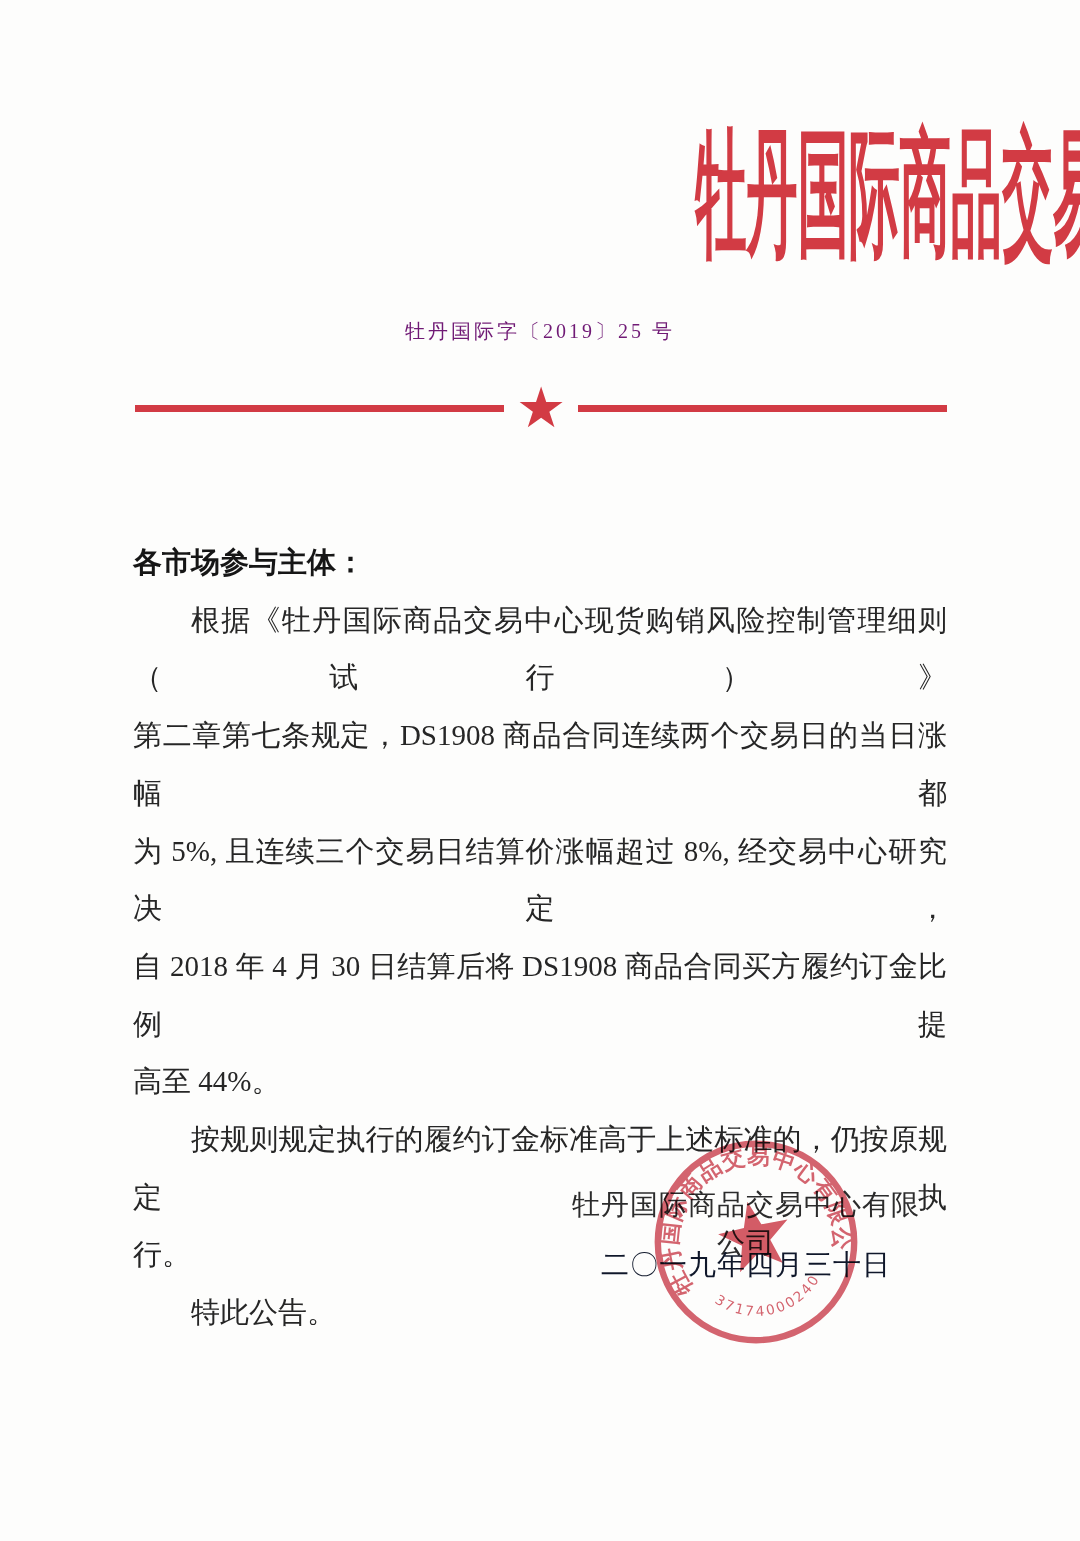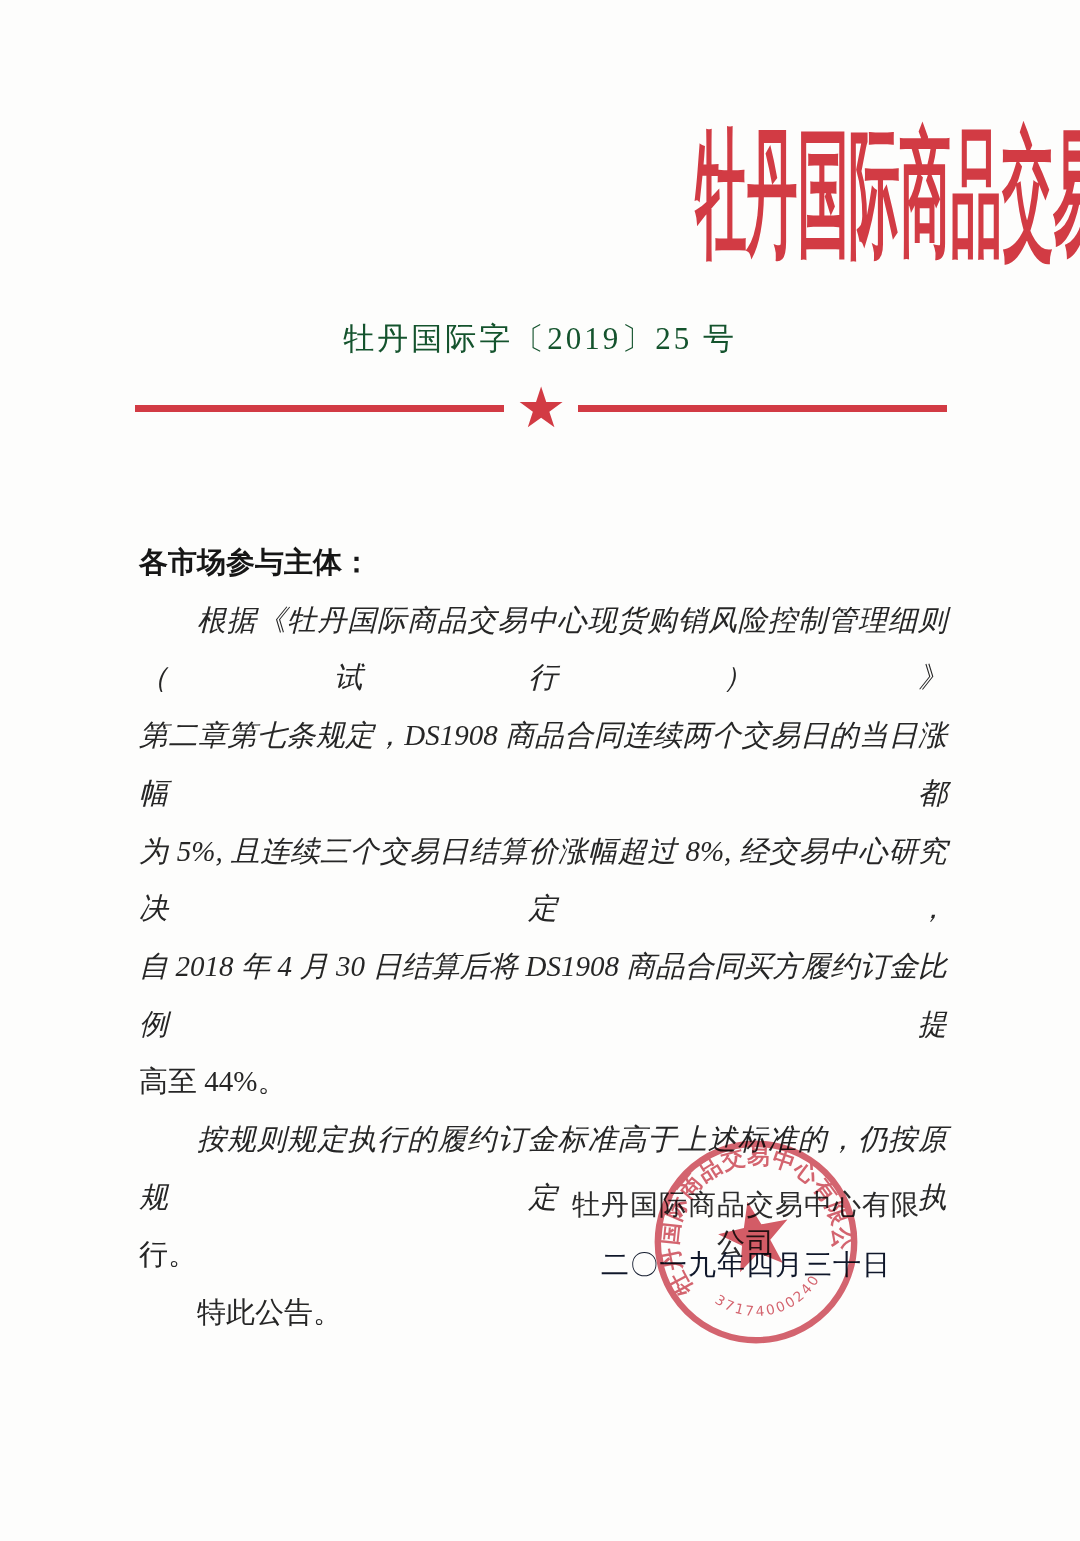--- a/index.html
+++ b/index.html
@@ -34,23 +34,23 @@
     color:var(--red);
     white-space:nowrap;
     transform:scaleX(0.37);
     transform-origin:center center;
     letter-spacing:0;
   }
   
   .doc-number{
     position:absolute;top:318px;left:0;width:100%;
     text-align:center;
-    font-size:31px;
+    font-size:20px;
     letter-spacing:3px;
-    color:#14532d;
+    color:#701a75;
   }
   
   .divider{
     position:absolute;top:382px;left:135px;right:133px;
     height:52px;
     display:flex;align-items:center;
   }
   .divider .seg{flex:1;height:7px;background:var(--red);}
   .divider .star{
     color:var(--red);
@@ -70,27 +70,25 @@
   }
   
   .body-text{
     position:absolute;top:534px;left:133px;width:814px;
     font-size:29px;
     color:#262626;
   }
   .line{
     line-height:57.7px;
     min-height:57.7px;
-    margin-left:6px;
   }
   .line.fill{
     text-align:justify;
     text-align-last:justify;
     text-justify:inter-character;
-    font-style:italic;
   }
   .line.indent{text-indent:58px;}
   .salutation{
     font-weight:700;
     color:#161616;
   }
   
   .sign-company{
     position:absolute;top:1186px;left:558px;width:376px;
     text-align:center;

